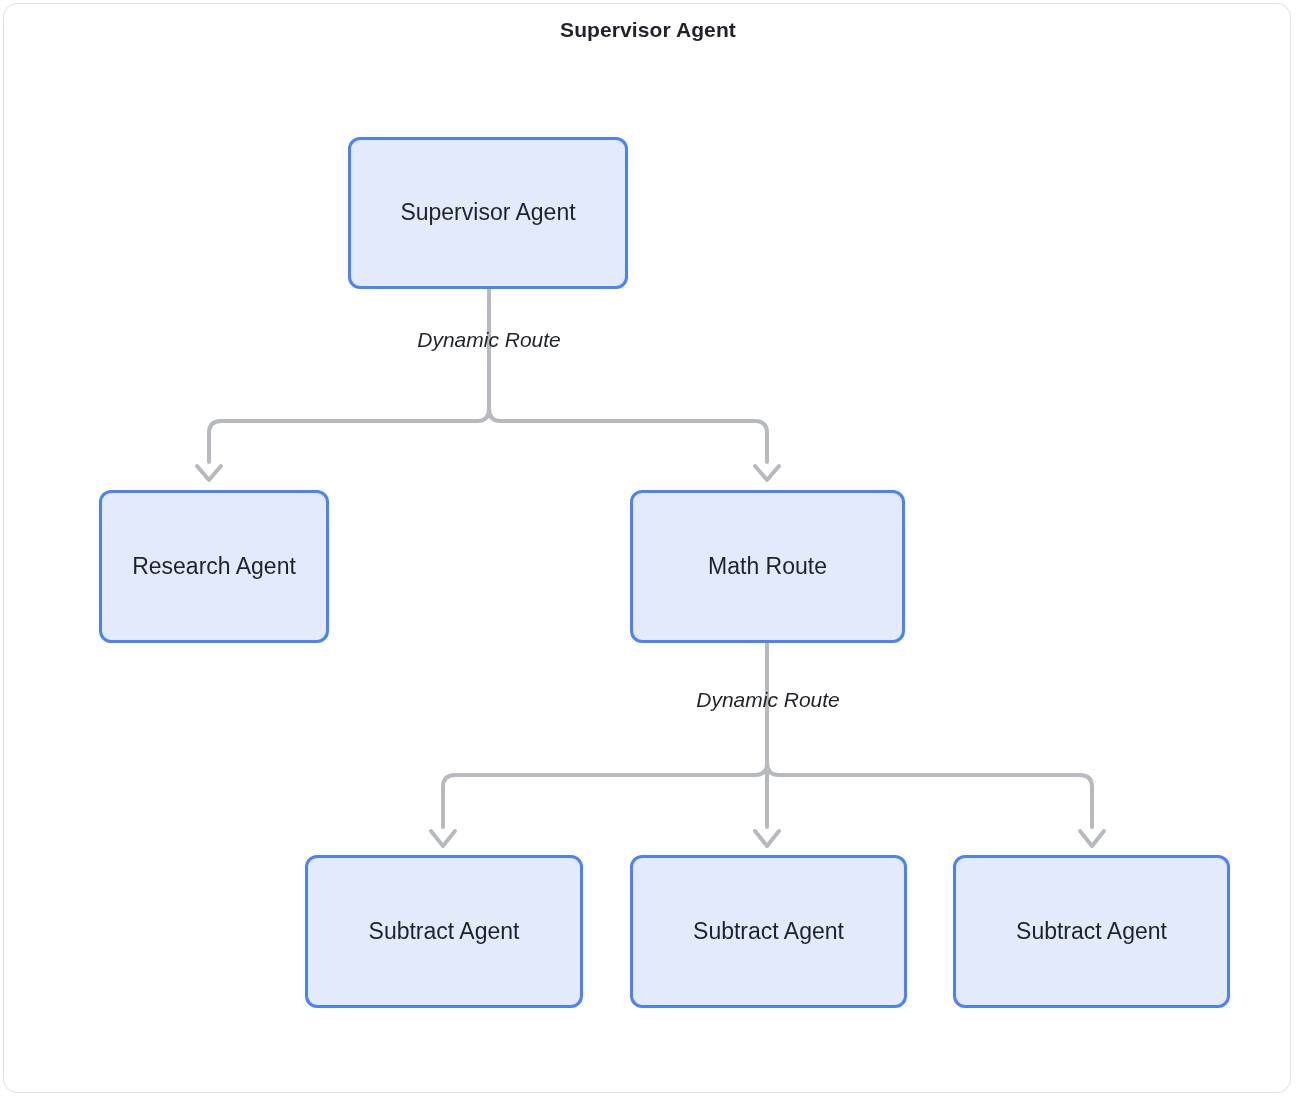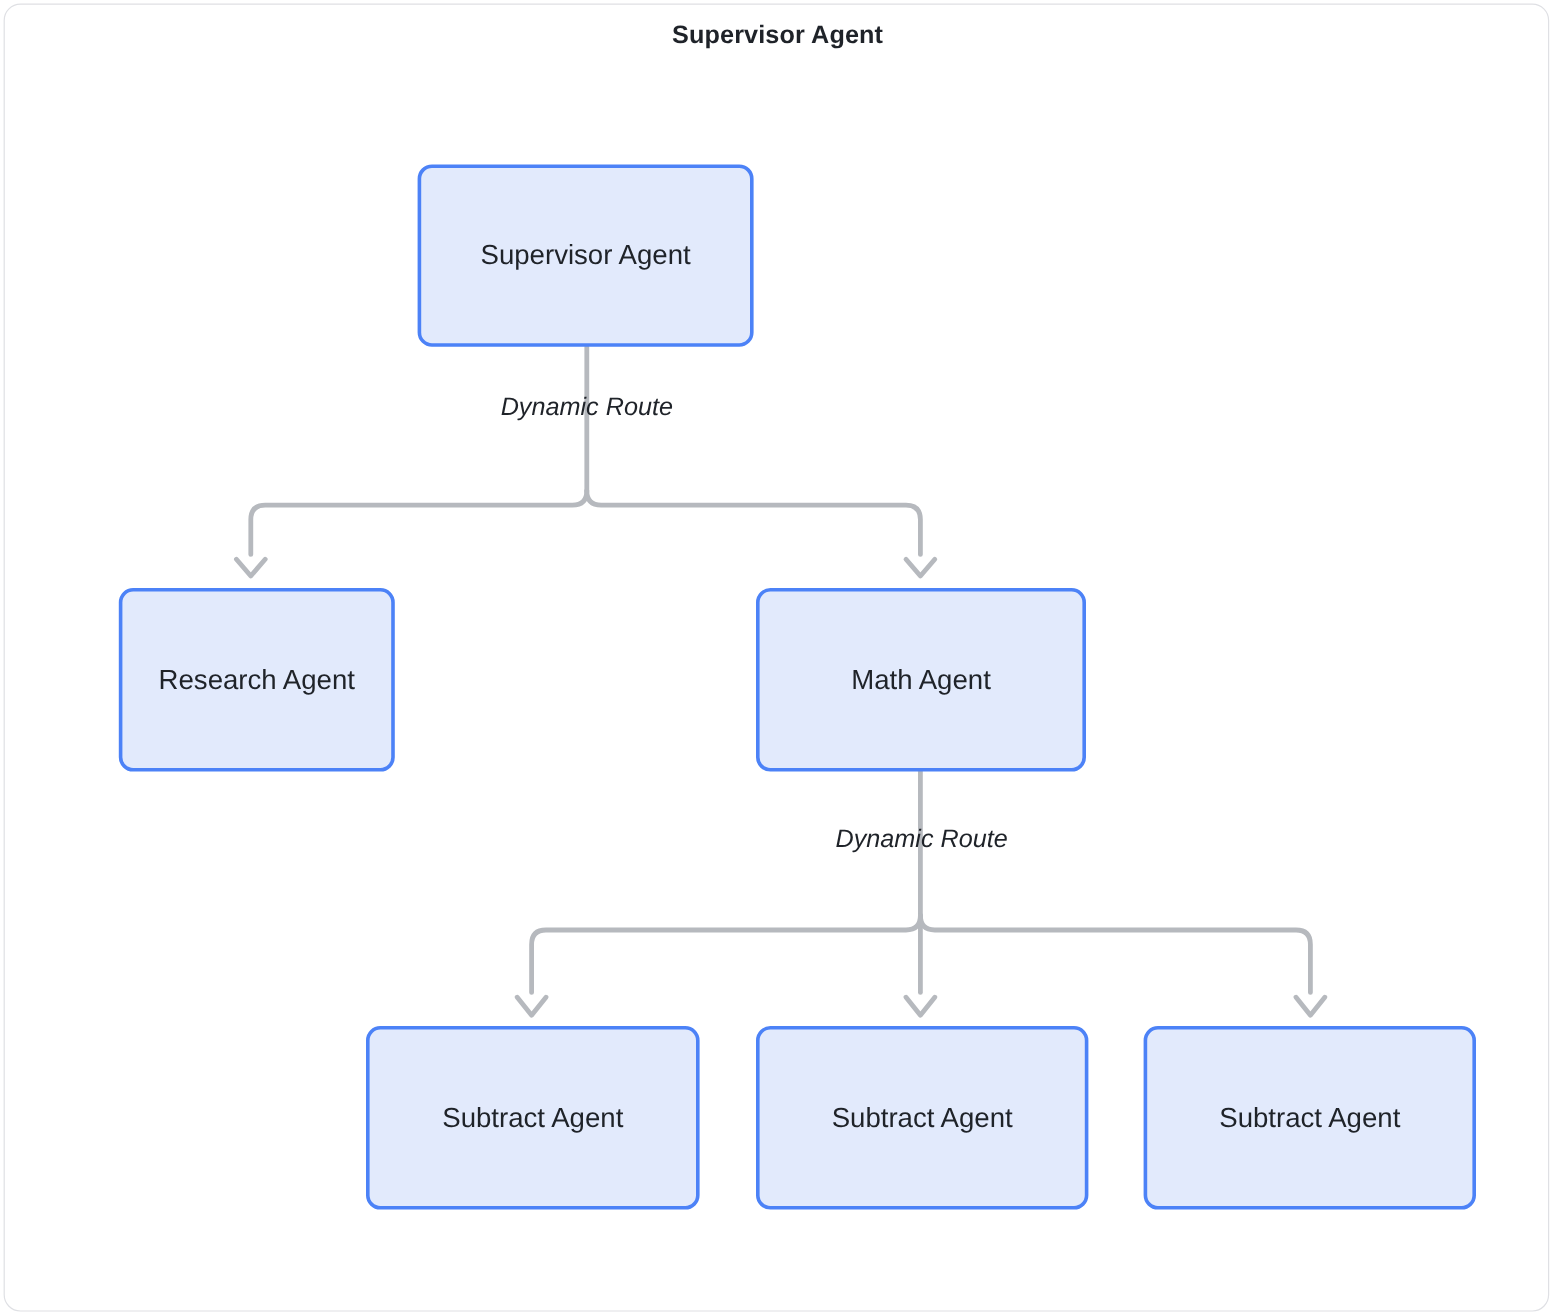--- a/index.html
+++ b/index.html
@@ -117,21 +117,21 @@
 
   <div class="node" style="left:348px; top:137px; width:280px; height:152px;">
     <span>Supervisor Agent</span>
   </div>
 
   <div class="node" style="left:71px; top:490px; width:230px; height:153px;margin-left:28px;">
     <span>Research Agent</span>
   </div>
 
   <div class="node" style="left:630px; top:490px; width:275px; height:153px;">
-    <span>Math Agent</span>
+    <span>Math Route</span>
   </div>
 
   <div class="node" style="left:305px; top:855px; width:278px; height:153px;">
     <span>Subtract Agent</span>
   </div>
 
   <div class="node" style="left:630px; top:855px; width:277px; height:153px;">
     <span>Subtract Agent</span>
   </div>
 

